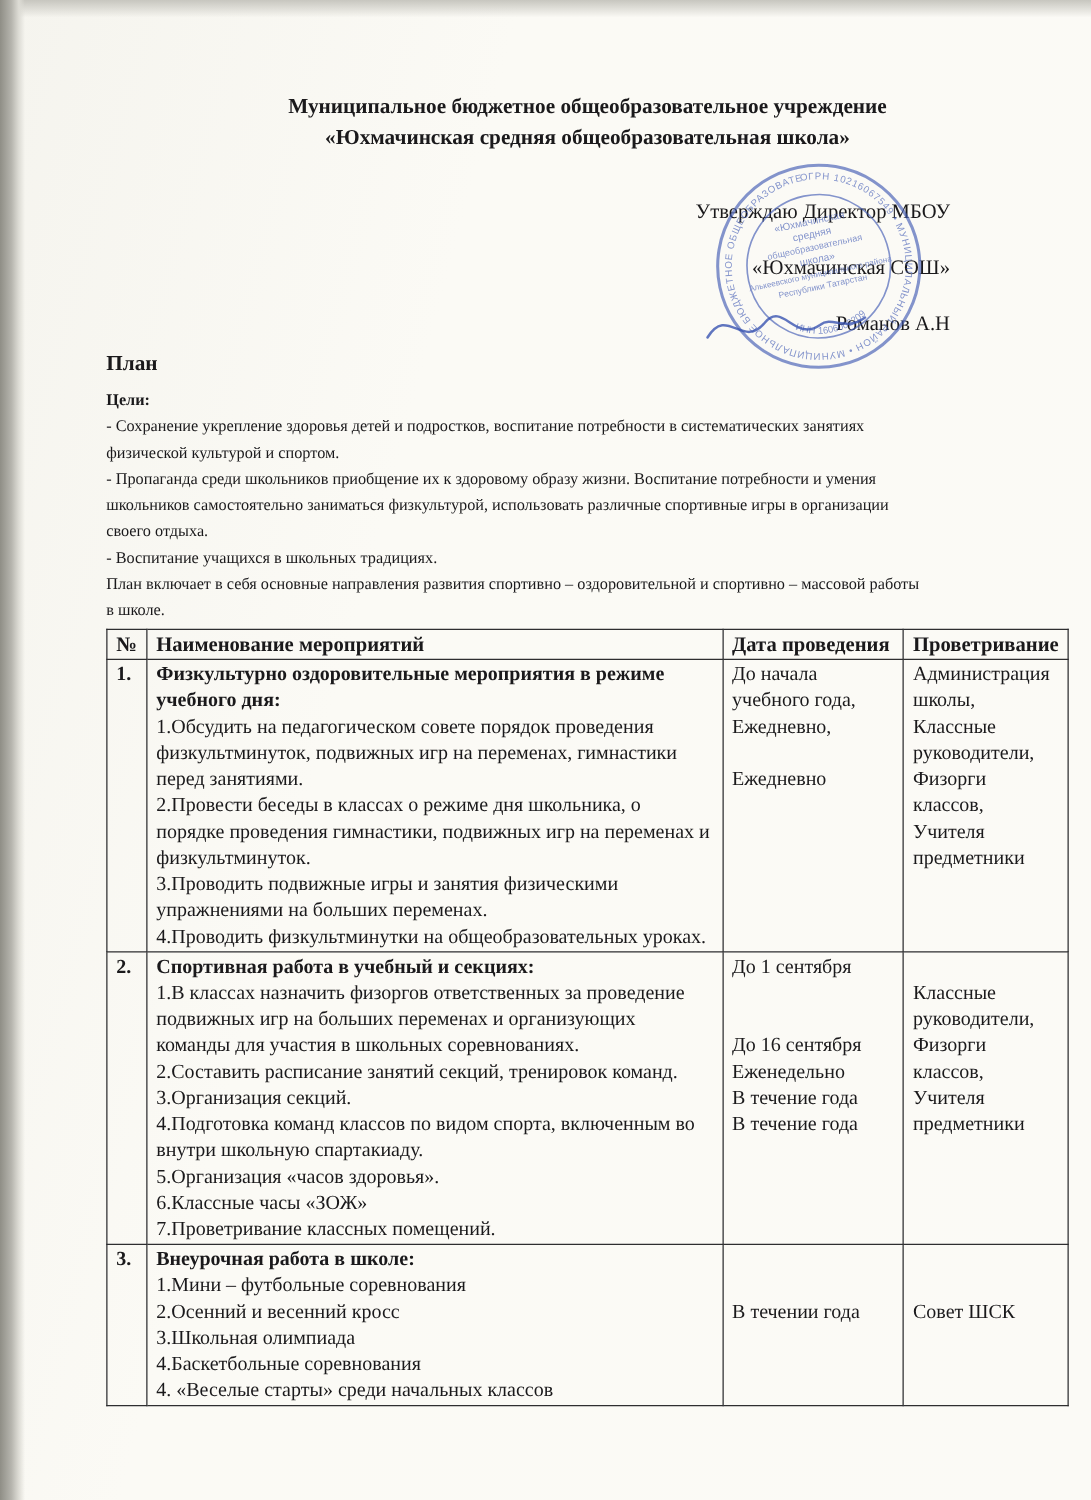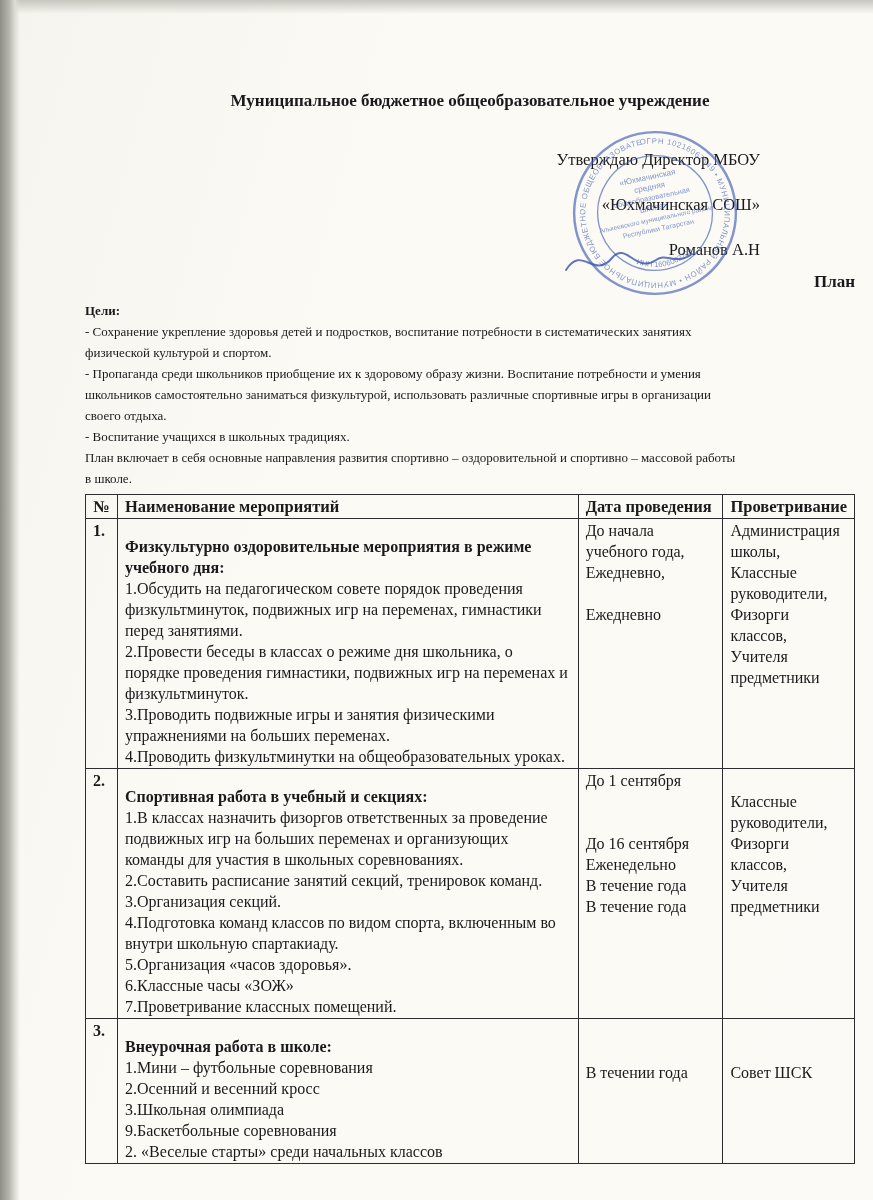--- a/index.html
+++ b/index.html
@@ -14,43 +14,43 @@
     background:linear-gradient(105deg,#f5f4ee 0%,#fbfaf5 35%,#fbfaf6 100%);
   }
   .edge-top {
     position:absolute; left:0; top:0; width:100%; height:14px;
     background:linear-gradient(to bottom,#c7c6bf,rgba(250,249,244,0));
   }
   .edge-left {
     position:absolute; left:0; top:0; width:20px; height:100%;
     background:linear-gradient(to right,#8f8e86 0%,#b5b4ad 45%,#dddcd5 75%,rgba(250,249,244,0) 100%);
   }
-  .content { position:absolute; left:85px; top:16px; width:770px; padding-top:72px; }
+  .content { position:absolute; left:85px; top:0; width:770px; padding-top:72px; }
 
   .org { text-align:center; font-weight:bold; font-size:17px; line-height:25px; }
 
   .approve { text-align:right; padding-right:95px; font-size:16.5px; margin-top:36px; }
   .approve-line { line-height:22px; margin-bottom:23px; }
 
-  .doc-title { text-align:right; font-weight:bold; font-size:17px; line-height:24px; margin-top:-14px; }
+  .doc-title { text-align:left; font-weight:bold; font-size:17px; line-height:24px; margin-top:-14px; }
 
   .goals { margin-top:6px; width:652px; font-size:13px; line-height:21px; }
   .goals-heading { font-weight:bold; }
   .goal-line { min-height:21px; }
 
   .plan-table {
     margin-top:5px; width:770px; border-collapse:collapse;
     font-size:16px; line-height:21px;
   }
   .plan-table th, .plan-table td {
     border:1px solid #2e2e30; vertical-align:top; padding:1px 7px; text-align:left;
   }
   .plan-table th { font-weight:bold; font-size:16.5px; }
   .c-num { font-weight:bold; }
-  .row-title { font-weight:bold;margin-top:16px; }
+  .row-title { font-weight:bold; }
   .cell-line { min-height:21px; }
 
   .stamp {
     position:absolute; left:568px; top:126px; width:174px; height:174px;
     opacity:0.62; transform:rotate(-12deg);
     font-family:"Liberation Sans","DejaVu Sans",sans-serif;
   }
   .signature {
     position:absolute; left:560px; top:238px; width:140px; height:50px; opacity:0.8;
   }
@@ -59,20 +59,21 @@
 <body>
 
 <div class="scan">
   <div class="edge-top"></div>
   <div class="edge-left"></div>
 
   <div class="content">
 
     <div class="org">
       <div>Муниципальное бюджетное общеобразовательное учреждение</div>
+      <div>«Юхмачинская средняя общеобразовательная школа»</div>
     </div>
 
     <div class="approve">
       <div class="approve-line">Утверждаю Директор МБОУ</div>
       <div class="approve-line">«Юхмачинская СОШ»</div>
       <div class="approve-line">Романов А.Н</div>
     </div>
 
     <div class="doc-title">
       <div>План</div>
@@ -162,22 +163,22 @@
           </td>
         </tr>
         <tr>
           <td class="c-num">3.</td>
           <td class="c-name">
             <div class="row-title">Внеурочная работа в школе:</div>
             <div>
                 <div class="cell-line">1.Мини – футбольные соревнования</div>
                 <div class="cell-line">2.Осенний и весенний кросс</div>
                 <div class="cell-line">3.Школьная олимпиада</div>
-                <div class="cell-line">9.Баскетбольные соревнования</div>
-                <div class="cell-line">2. «Веселые старты» среди начальных классов</div>
+                <div class="cell-line">4.Баскетбольные соревнования</div>
+                <div class="cell-line">4. «Веселые старты» среди начальных классов</div>
               </div>
           </td>
           <td class="c-date">
             <div>
                 <div class="cell-line"></div>
                 <div class="cell-line"></div>
                 <div class="cell-line">В течении года</div>
               </div>
           </td>
           <td class="c-resp">

